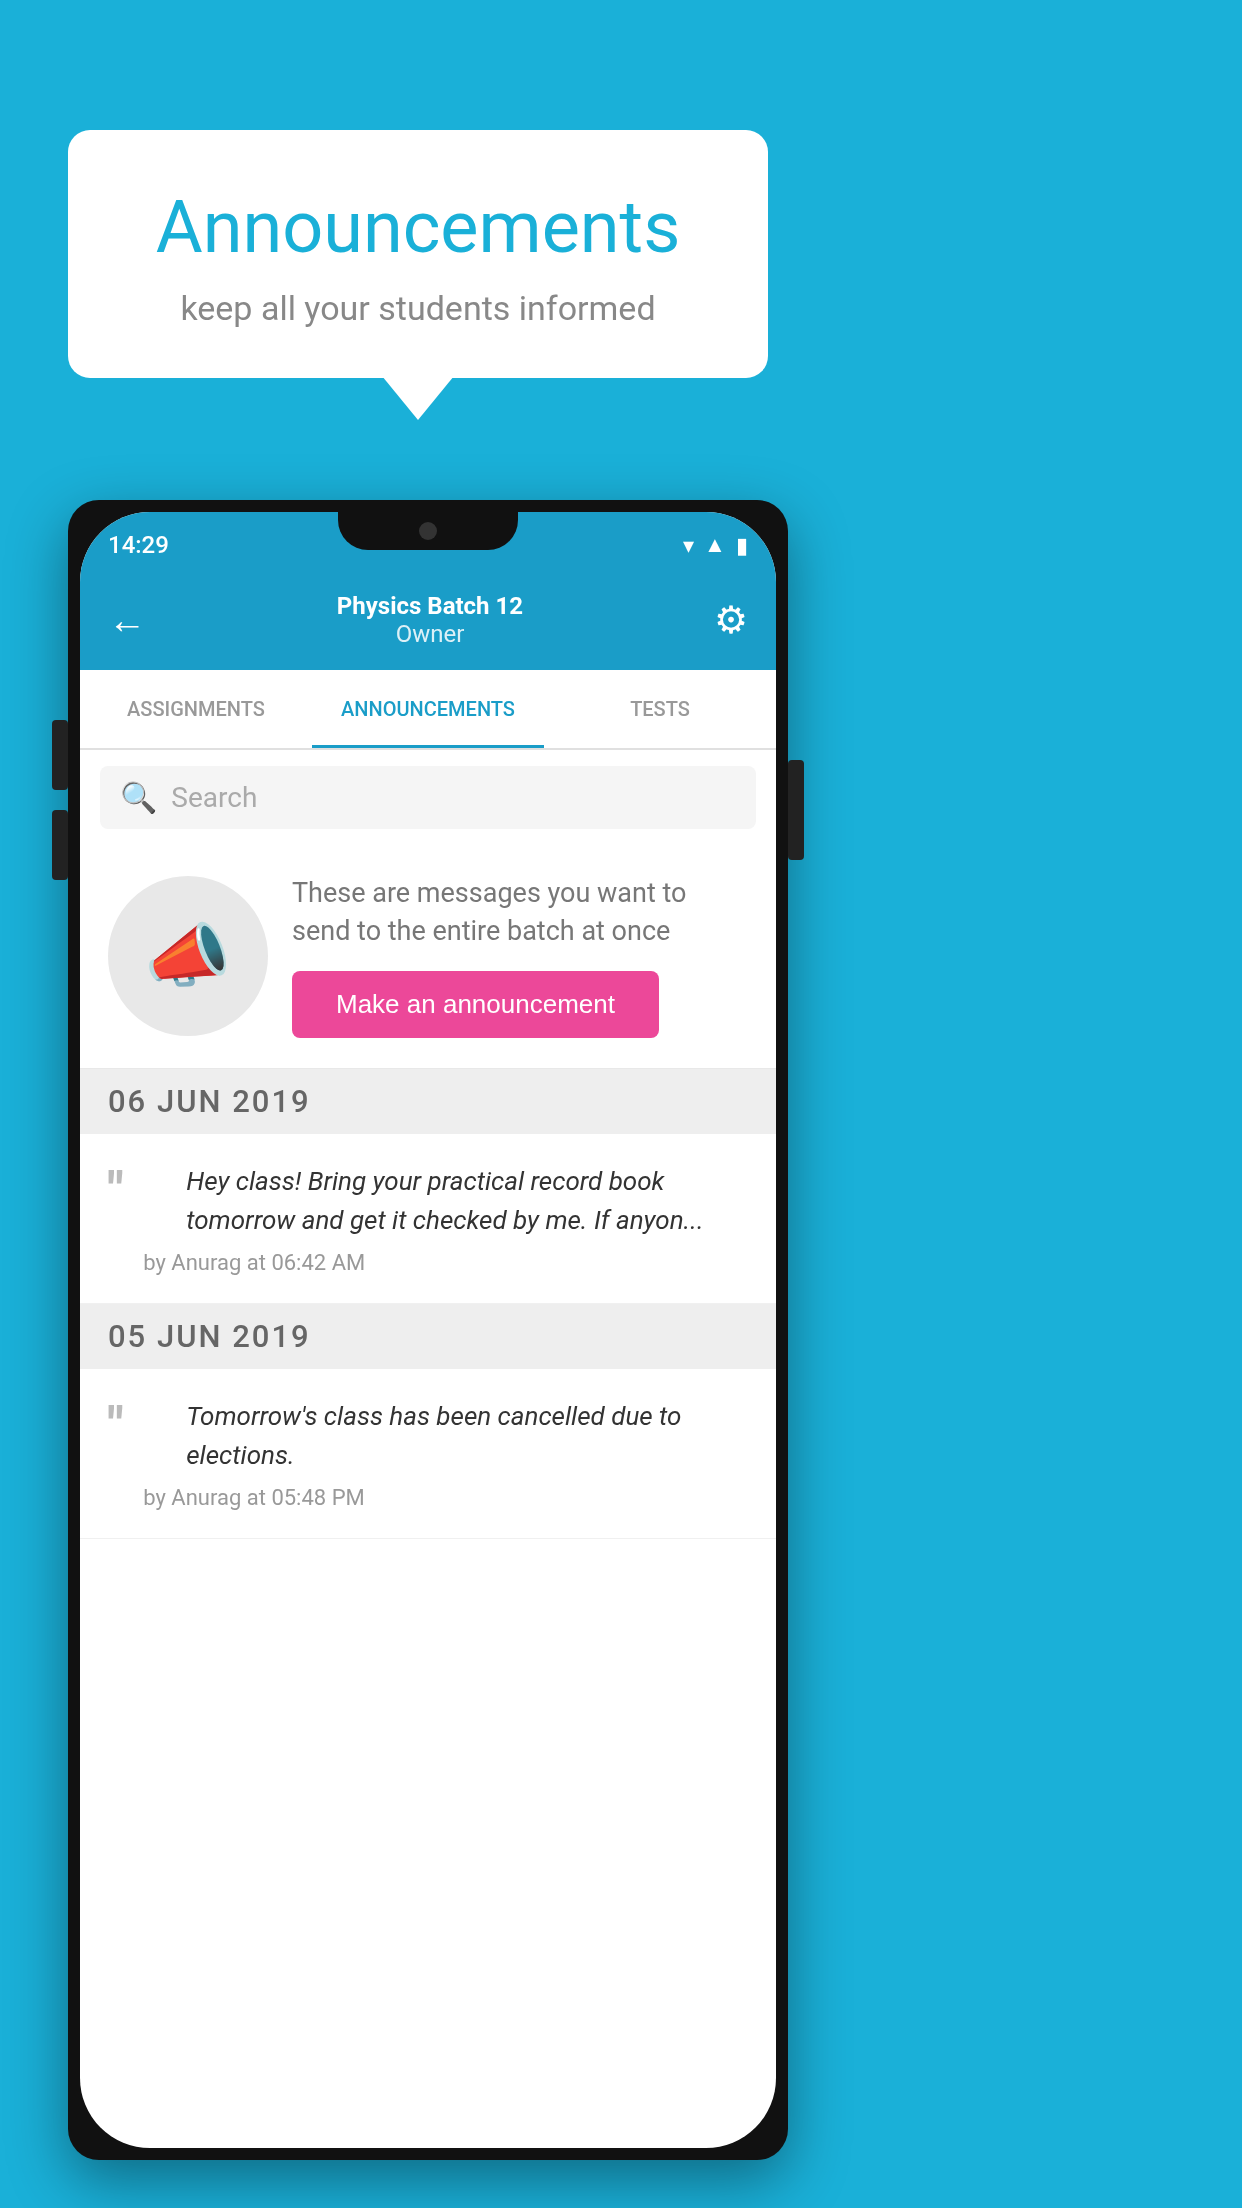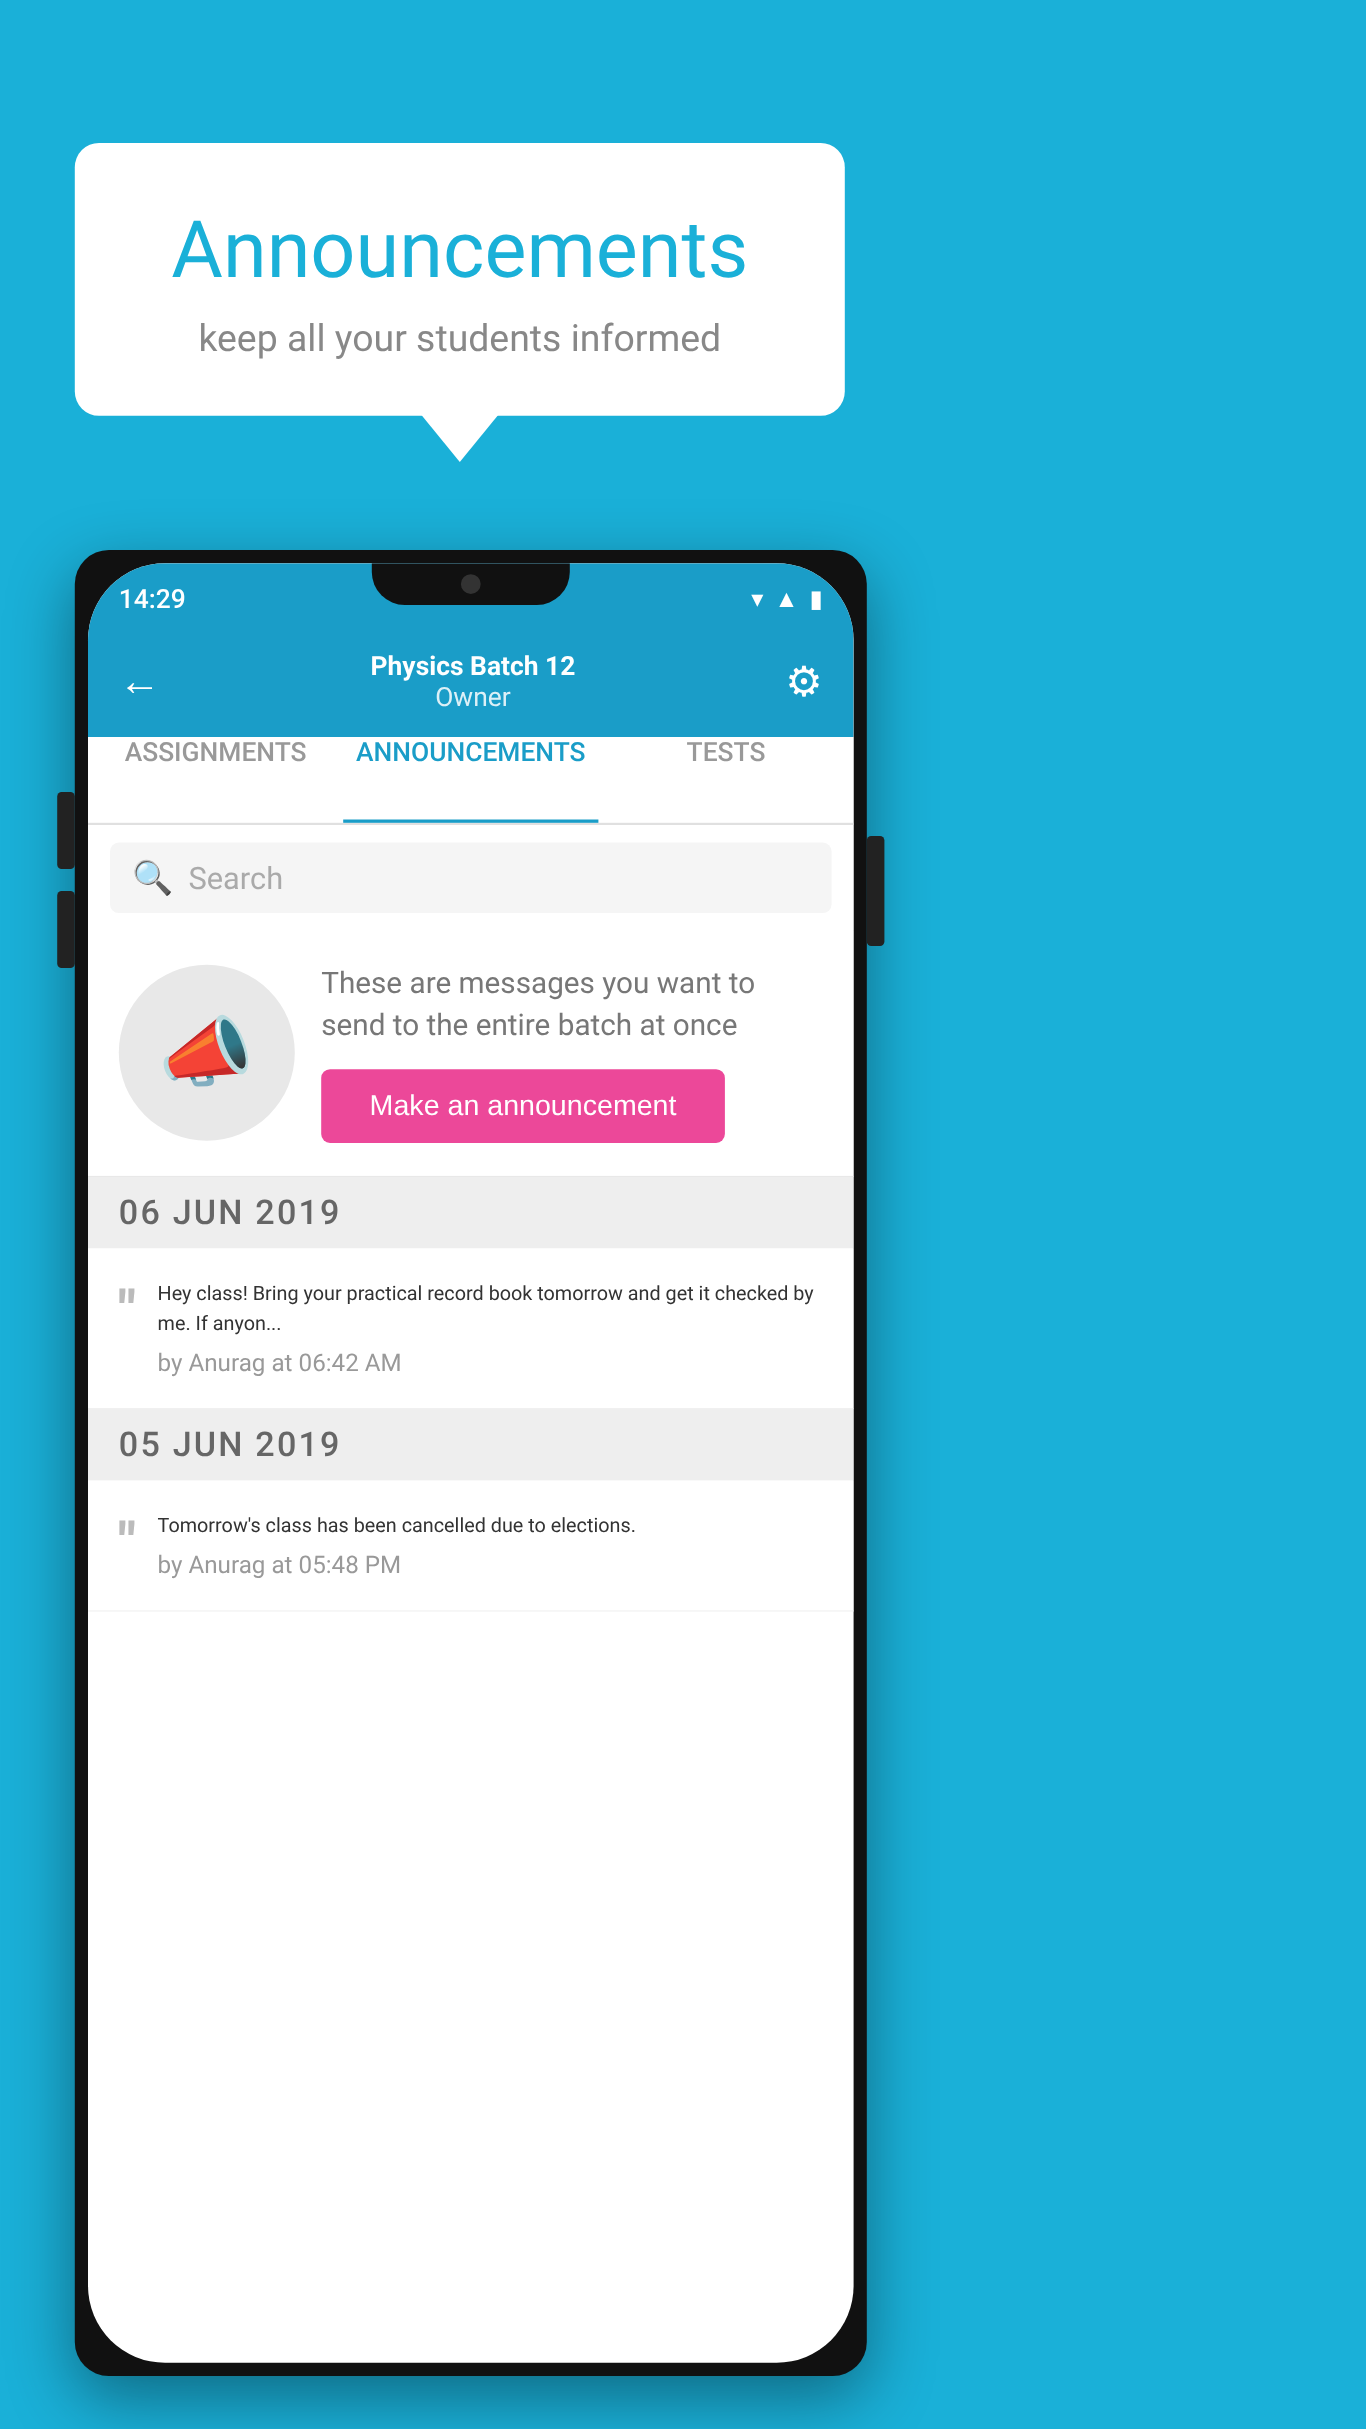--- a/index.html
+++ b/index.html
@@ -171,26 +171,26 @@
       background: white;
       display: flex;
       border-bottom: 2px solid #e0e0e0;
       height: 80px;
       align-items: center;
     }
 
     .tab {
       flex: 1;
       text-align: center;
-      font-size: 24px;
+      font-size: 20px;
       font-weight: 500;
       color: #999;
       height: 100%;
       display: flex;
-      align-items: flex-start;
+      align-items: center;
       justify-content: center;
       cursor: pointer;
       position: relative;
     }
 
     .tab.active {
       color: #1a9dc8;
     }
 
     .tab.active::after {
@@ -304,23 +304,25 @@
       margin-top: 4px;
       flex-shrink: 0;
     }
 
     .announcement-content {
       flex: 1;
     }
 
     .announcement-text {
       color: #333;
-      font-size: 18px;
+      font-size: 26px;
+      font-style: italic;
       line-height: 1.5;
       margin-bottom: 10px;
+      margin-left: 43px;
     }
 
     .announcement-meta {
       color: #999;
       font-size: 22px;
     }
 
     
     .vol-btn {
       position: absolute;

